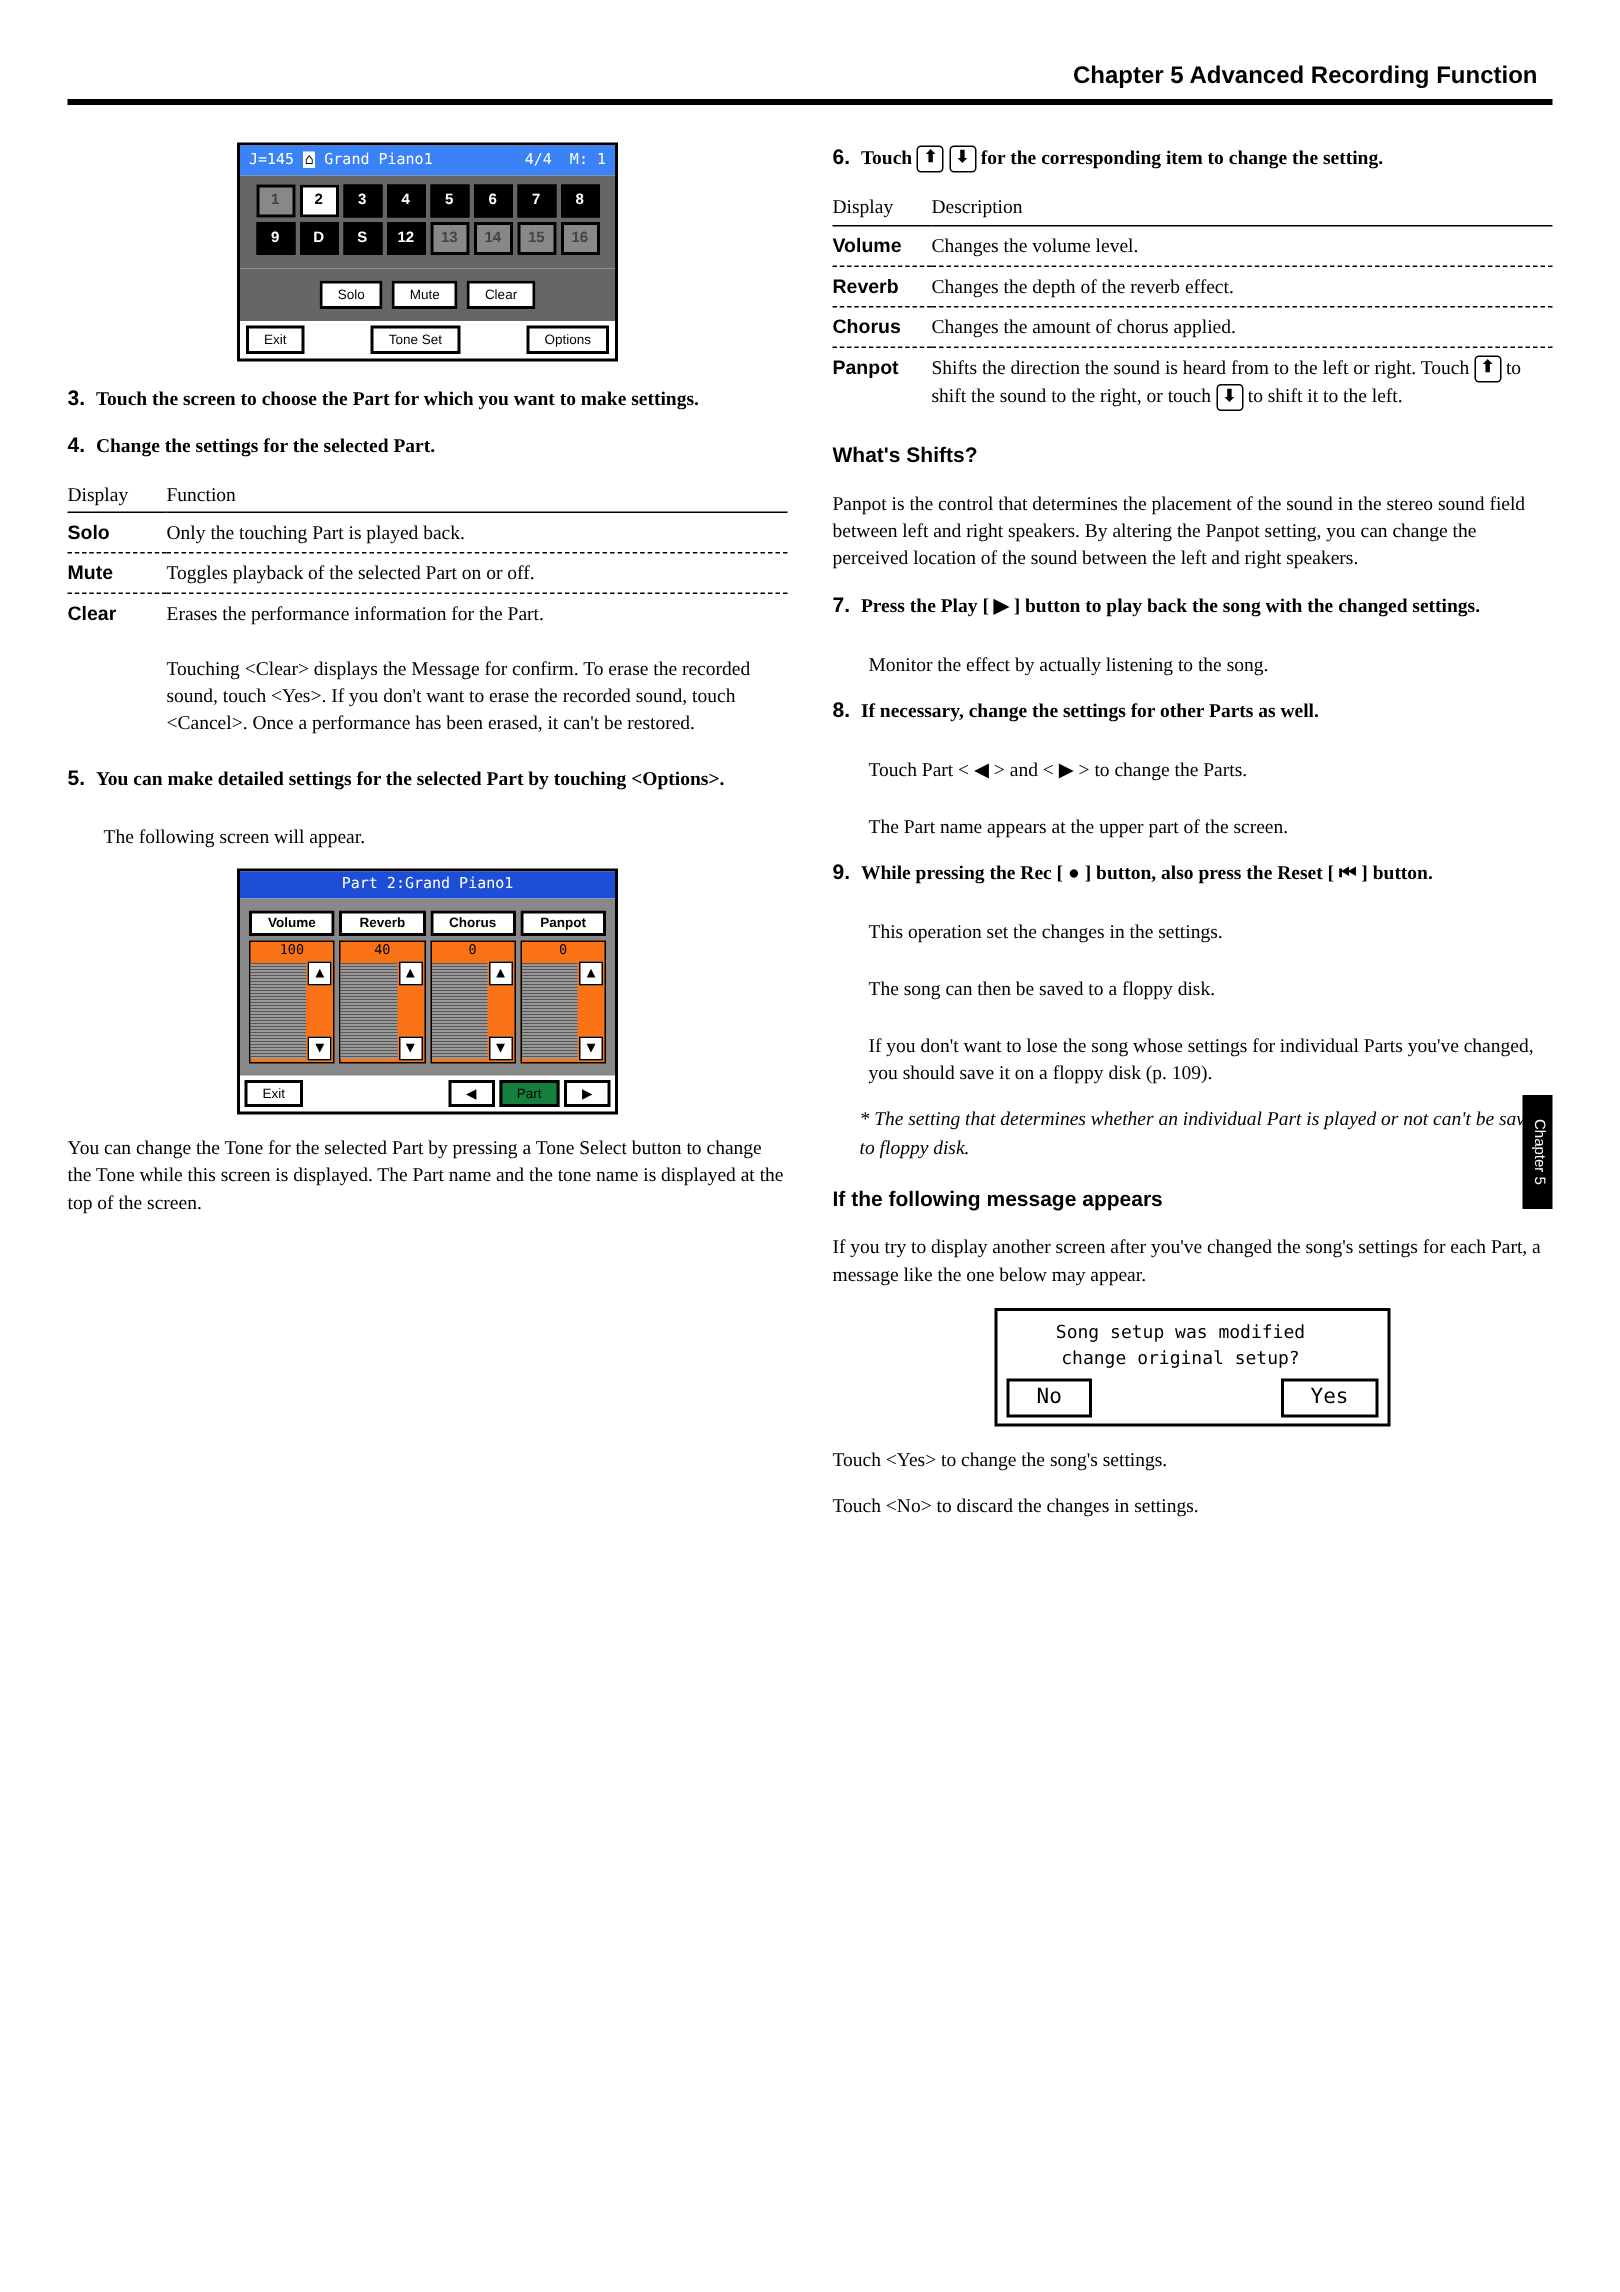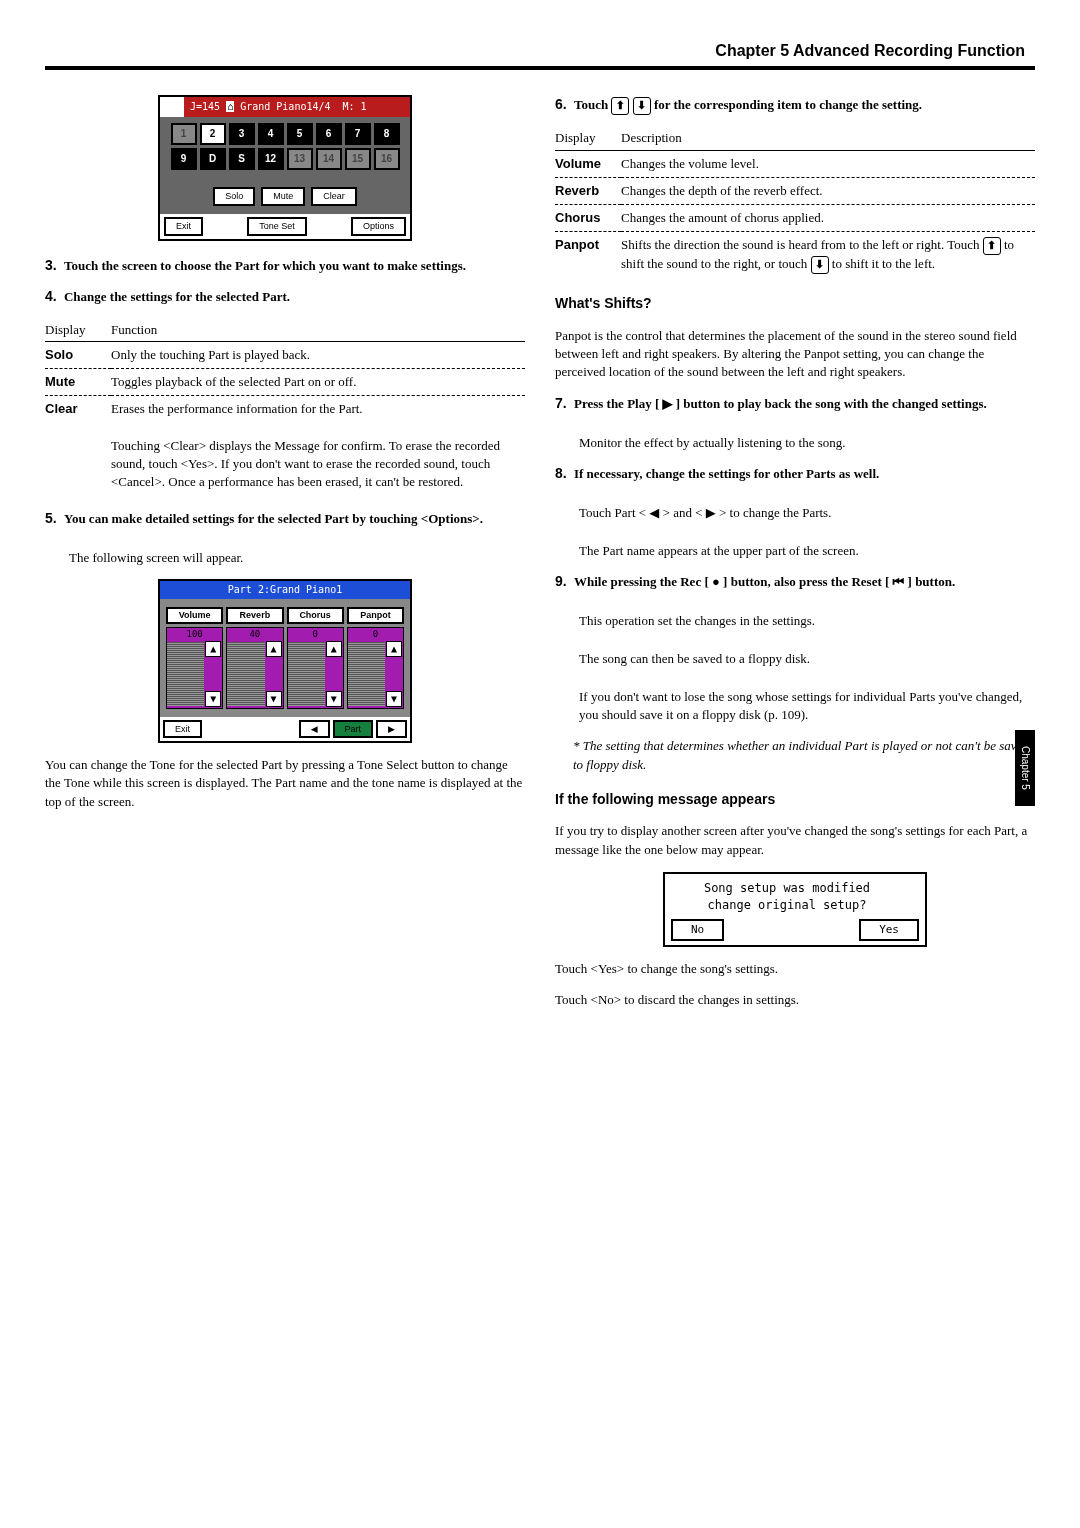--- a/index.html
+++ b/index.html
@@ -32,27 +32,26 @@
   }
   .col { flex: 1; }
   .screenshot {
     border: 2px solid #000;
     margin: 0 auto 15px auto;
     width: 250px;
     background: #fff;
   }
   .sc-top {
     display: flex;
-    justify-content: flex-start;
+    justify-content: space-between;
     padding: 3px 6px;
     font-family: monospace;
     font-size: 10px;
-    background: #b91c1c;
+    background: #3b82f6;
     color: #fff;
-    margin-left: 24px;
   }
   .sc-grid {
     padding: 6px;
     background: #666;
   }
   .sc-row { display: flex; gap: 3px; margin-bottom: 3px; justify-content: center;}
   .sc-cell {
     border: 2px solid #000;
     width: 22px;
     height: 18px;
@@ -146,29 +145,29 @@
     border: 2px solid #000;
     width: 250px;
     margin: 6px auto 10px auto;
     font-family: monospace;
   }
   .sc2-title { background:#1d4ed8; color:#fff; text-align:center; font-size:10px; padding:2px;}
   .sc2-body { background:#888; padding:8px 6px; }
   .sc2-tabs { display:flex; gap:3px; margin-bottom:3px;}
   .sc2-tab { flex:1; border:2px solid #000; background:#fff; font-size:9px; text-align:center; font-family:Arial; font-weight:bold;}
   .sc2-sliders { display:flex; gap:3px;}
-  .sc2-sl { flex:1; border:1px solid #000; background:#a21caf; height:80px; position:relative; display:flex; flex-direction:column; align-items:center;}
+  .sc2-sl { flex:1; border:1px solid #000; background:#f97316; height:80px; position:relative; display:flex; flex-direction:column; align-items:center;}
   .sc2-val { font-size:9px; text-align:center; color:#000;}
   .sc2-arrow { border:1.5px solid #000; background:#fff; width:14px; height:14px; margin:1px; display:flex; align-items:center; justify-content:center; font-size:10px;}
   .sc2-track { width:8px; flex:1; background:repeating-linear-gradient(#555,#555 1px,#999 1px,#999 2px); margin:2px 0;}
   .sc2-bot { display:flex; justify-content:space-between; padding:3px;}
   .msgbox { border:2px solid #000; width:260px; margin:8px auto; }
   .msgbox-top { text-align:center; font-family:monospace; padding:6px 20px 2px 4px; font-size:12px;}
   .msgbox-bot { display:flex; justify-content:space-between; padding:4px 6px;}
-  .msgbox-btn { border:2px solid #000; padding:1px 18px; font-family:monospace; font-size:11px;text-align:right;}
+  .msgbox-btn { border:2px solid #000; padding:1px 18px; font-family:monospace; font-size:14px;text-align:right;}
   .page-wrap { position: relative; }
 </style>
 </head>
 <body>
 <div class="page-wrap">
 
 <div class="chapter-header">Chapter 5 Advanced Recording Function</div>
 <hr class="thick-rule">
 
 <div class="side-tab">Chapter 5</div>

